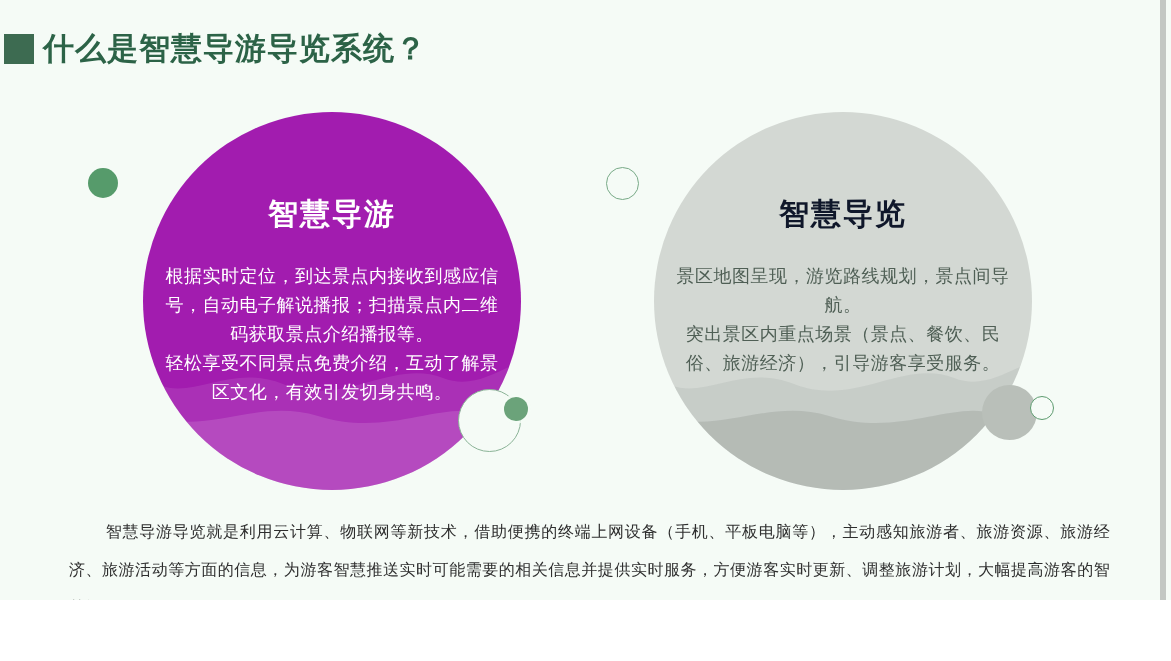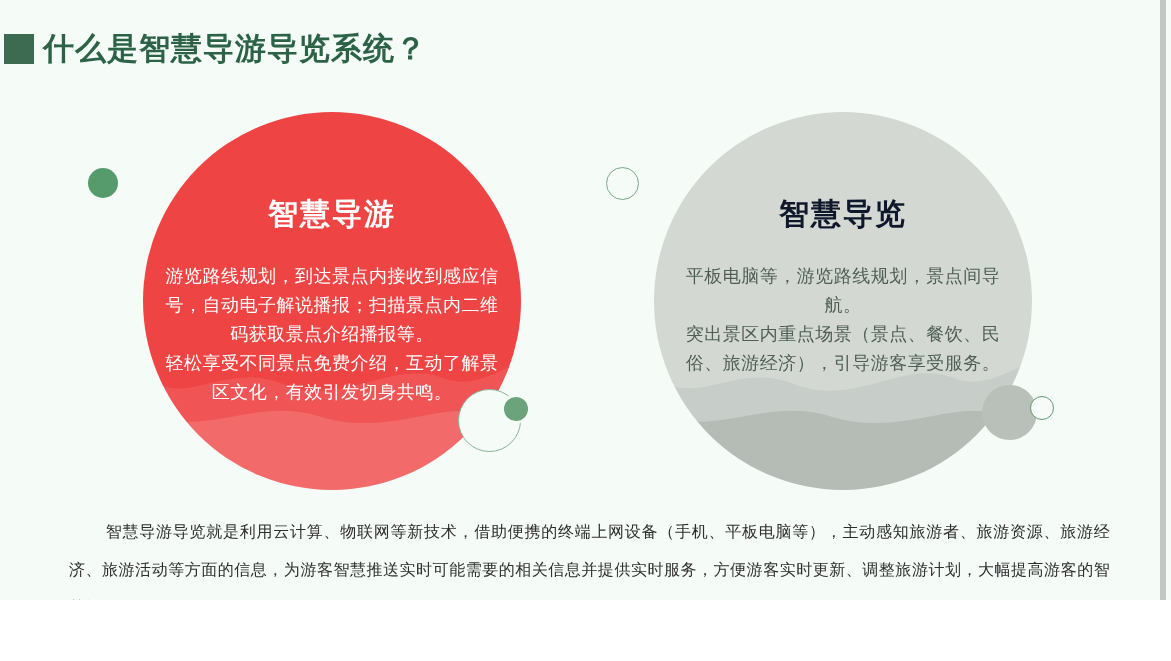--- a/index.html
+++ b/index.html
@@ -41,21 +41,21 @@
 
   
   .circle-card {
     position: absolute;
     top: 112px;
     width: 378px;
     height: 378px;
     border-radius: 50%;
     overflow: hidden;
   }
-  .circle-green { left: 143px; background: #ef4444; }
+  .circle-green { left: 143px; background: #a21caf; }
   .circle-gray  { left: 654px; background: #d3d8d3; }
 
   .waves {
     position: absolute;
     left: 0; bottom: 0;
     width: 378px; height: 378px;
     pointer-events: none;
   }
   .circle-green .wave-1 { fill: rgba(255,255,255,0.09); }
   .circle-green .wave-2 { fill: rgba(255,255,255,0.13); }
@@ -160,35 +160,35 @@
   <span class="deco ring-left-of-gray"></span>
 
   <div class="circle-card circle-green">
     <svg class="waves" viewBox="0 0 378 378" aria-hidden="true">
       <path class="wave-1" d="M0,262 C40,300 80,248 140,272 C200,296 250,246 300,266 C330,278 355,258 378,250 L378,378 L0,378 Z"></path>
       <path class="wave-2" d="M0,298 C55,330 110,284 175,304 C245,326 300,288 340,302 C355,307 368,300 378,294 L378,378 L0,378 Z"></path>
     </svg>
     <div class="circle-inner">
       <div class="circle-title">智慧导游</div>
       <div class="circle-body">
-        <div>游览路线规划，到达景点内接收到感应信号，自动电子解说播报；扫描景点内二维码获取景点介绍播报等。</div>
+        <div>根据实时定位，到达景点内接收到感应信号，自动电子解说播报；扫描景点内二维码获取景点介绍播报等。</div>
         <div>轻松享受不同景点免费介绍，互动了解景区文化，有效引发切身共鸣。</div>
       </div>
     </div>
   </div>
 
   <div class="circle-card circle-gray">
     <svg class="waves" viewBox="0 0 378 378" aria-hidden="true">
       <path class="wave-1" d="M0,262 C40,300 80,248 140,272 C200,296 250,246 300,266 C330,278 355,258 378,250 L378,378 L0,378 Z"></path>
       <path class="wave-2" d="M0,298 C55,330 110,284 175,304 C245,326 300,288 340,302 C355,307 368,300 378,294 L378,378 L0,378 Z"></path>
     </svg>
     <div class="circle-inner">
       <div class="circle-title">智慧导览</div>
       <div class="circle-body">
-        <div>平板电脑等，游览路线规划，景点间导航。</div>
+        <div>景区地图呈现，游览路线规划，景点间导航。</div>
         <div>突出景区内重点场景（景点、餐饮、民俗、旅游经济），引导游客享受服务。</div>
       </div>
     </div>
   </div>
 
   <span class="deco ring-bottom-green"></span>
   <span class="deco dot-on-ring"></span>
 
   <span class="deco dot-gray-bottom"></span>
   <span class="deco ring-bottom-gray"></span>

